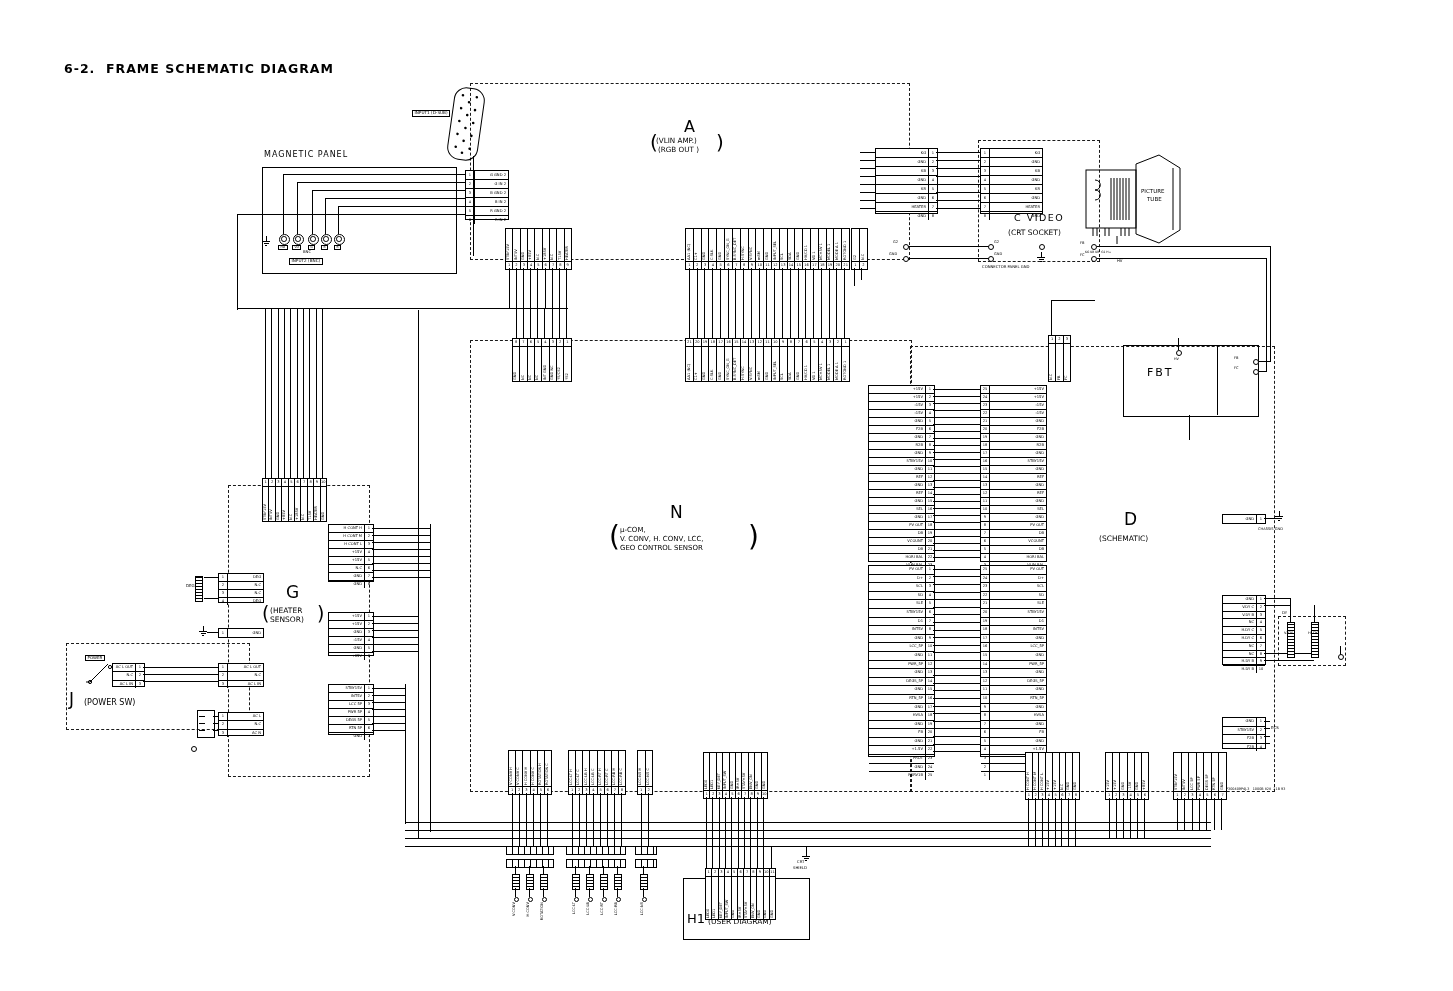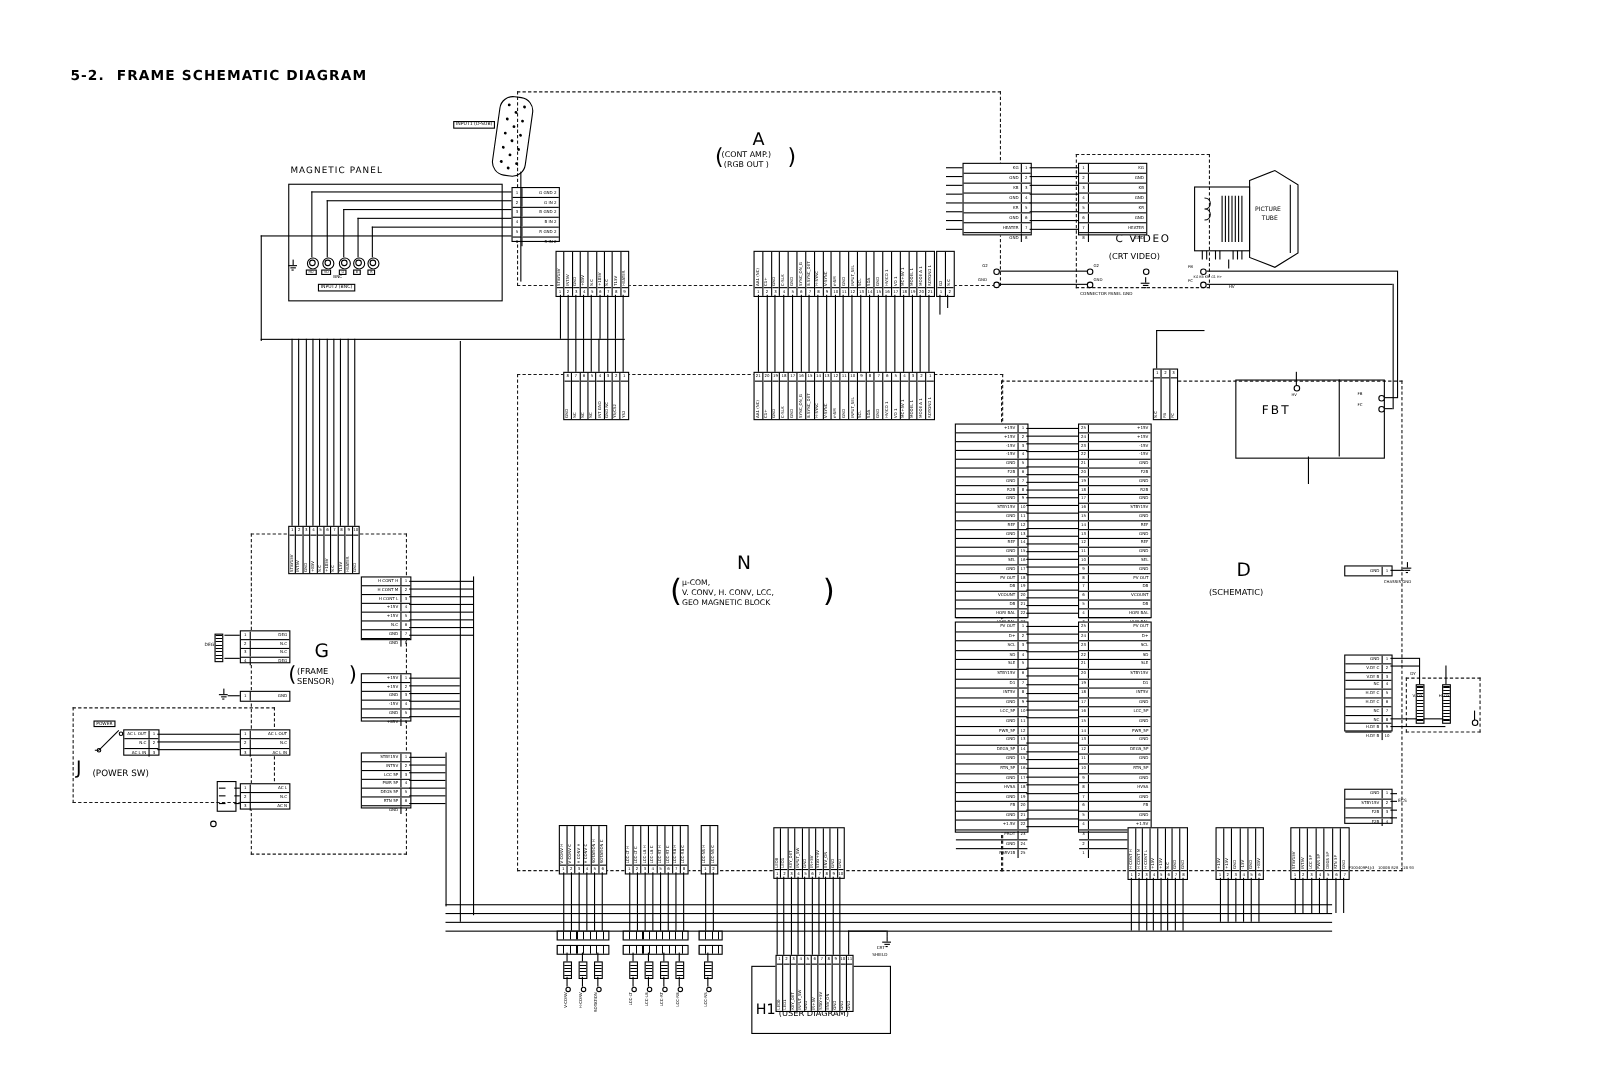--- a/index.html
+++ b/index.html
@@ -29,58 +29,58 @@
   .coil{position:absolute;width:6px;border:1px solid #000;background:
     repeating-linear-gradient(0deg,#fff 0,#fff 2px,#000 2px,#000 3px)}
   .circ{position:absolute;border:1px solid #000;border-radius:50%;background:#fff}
   svg{position:absolute}
 </style>
 </head>
 <body>
 
 <div id="cv">
 
-  <div class="lb ttl">5-2.  FRAME SCHEMATIC DIAGRAM</div>
+  <div class="lb ttl">6-2.  FRAME SCHEMATIC DIAGRAM</div>
 
   <div class="bx dash" style="left:470px;top:83px;width:438px;height:175px"></div>
   <div class="bx dash" style="left:470px;top:340px;width:440px;height:450px"></div>
   <div class="bx dash" style="left:910px;top:346px;width:363px;height:444px"></div>
   <div class="bx dash" style="left:978px;top:140px;width:120px;height:120px"></div>
   <div class="bx dash" style="left:228px;top:485px;width:140px;height:290px"></div>
   <div class="bx dash" style="left:66px;top:643px;width:182px;height:85px"></div>
   <div class="bx dash" style="left:1278px;top:616px;width:66px;height:48px"></div>
   <div class="bx" style="left:683px;top:878px;width:125px;height:60px;border-width:1.5px"></div>
   <div class="bx" style="left:262px;top:167px;width:193px;height:105px;border-width:1.5px"></div>
   <div class="bx" style="left:1123px;top:345px;width:134px;height:70px;border-width:1.5px"></div>
   <div class="w" style="left:1217px;top:345px;width:1px;height:70px"></div>
 
   <div class="lb" style="left:684px;top:118px;font-size:16px">A</div>
-  <div class="lb" style="left:656px;top:137px;font-size:7.2px">(CONT AMP.)</div>
+  <div class="lb" style="left:656px;top:137px;font-size:7.2px">(VLIN AMP.)</div>
   <div class="lb" style="left:658px;top:146px;font-size:7.2px">(RGB OUT )</div>
 
   <div class="lb" style="left:670px;top:503px;font-size:17px">N</div>
   <div class="lb" style="left:620px;top:527px;font-size:7px">μ-COM,</div>
   <div class="lb" style="left:620px;top:536px;font-size:7px">V. CONV, H. CONV, LCC,</div>
-  <div class="lb" style="left:620px;top:545px;font-size:7px">GEO MAGNETIC BLOCK</div>
+  <div class="lb" style="left:620px;top:545px;font-size:7px">GEO CONTROL SENSOR</div>
 
   <div class="lb" style="left:1124px;top:510px;font-size:17px">D</div>
   <div class="lb" style="left:1099px;top:535px;font-size:7.5px">(SCHEMATIC)</div>
 
   <div class="lb" style="left:286px;top:583px;font-size:17px">G</div>
-  <div class="lb" style="left:270px;top:607px;font-size:7.5px">(FRAME</div>
+  <div class="lb" style="left:270px;top:607px;font-size:7.5px">(HEATER</div>
   <div class="lb" style="left:270px;top:616px;font-size:7.5px">SENSOR)</div>
 
   <div class="lb" style="left:69px;top:690px;font-size:17px">J</div>
   <div class="lb" style="left:84px;top:699px;font-size:8px">(POWER SW)</div>
 
   <div class="lb" style="left:687px;top:912px;font-size:13px">H1</div>
   <div class="lb" style="left:708px;top:918px;font-size:7.5px">(USER DIAGRAM)</div>
 
   <div class="lb" style="left:1014px;top:213px;font-size:9.5px;letter-spacing:1.5px">C VIDEO</div>
-  <div class="lb" style="left:1008px;top:229px;font-size:7.5px">(CRT VIDEO)</div>
+  <div class="lb" style="left:1008px;top:229px;font-size:7.5px">(CRT SOCKET)</div>
 
   <div class="lb" style="left:1147px;top:367px;font-size:11px;letter-spacing:2px">FBT</div>
   <div class="lb" style="left:264px;top:151px;font-size:8px;letter-spacing:1px">MAGNETIC PANEL</div>
   <div class="lb" style="left:1141px;top:189px;font-size:5.5px">PICTURE</div>
   <div class="lb" style="left:1147px;top:197px;font-size:5.5px">TUBE</div>
 
   <svg style="left:443px;top:84px" width="46" height="80" viewBox="0 0 46 80">
     <g fill="none" stroke="#000" stroke-width="1" transform="rotate(8 23 40)">
       <rect x="8" y="4" width="30" height="72" rx="12"></rect>
       <g fill="#000" stroke="none">

